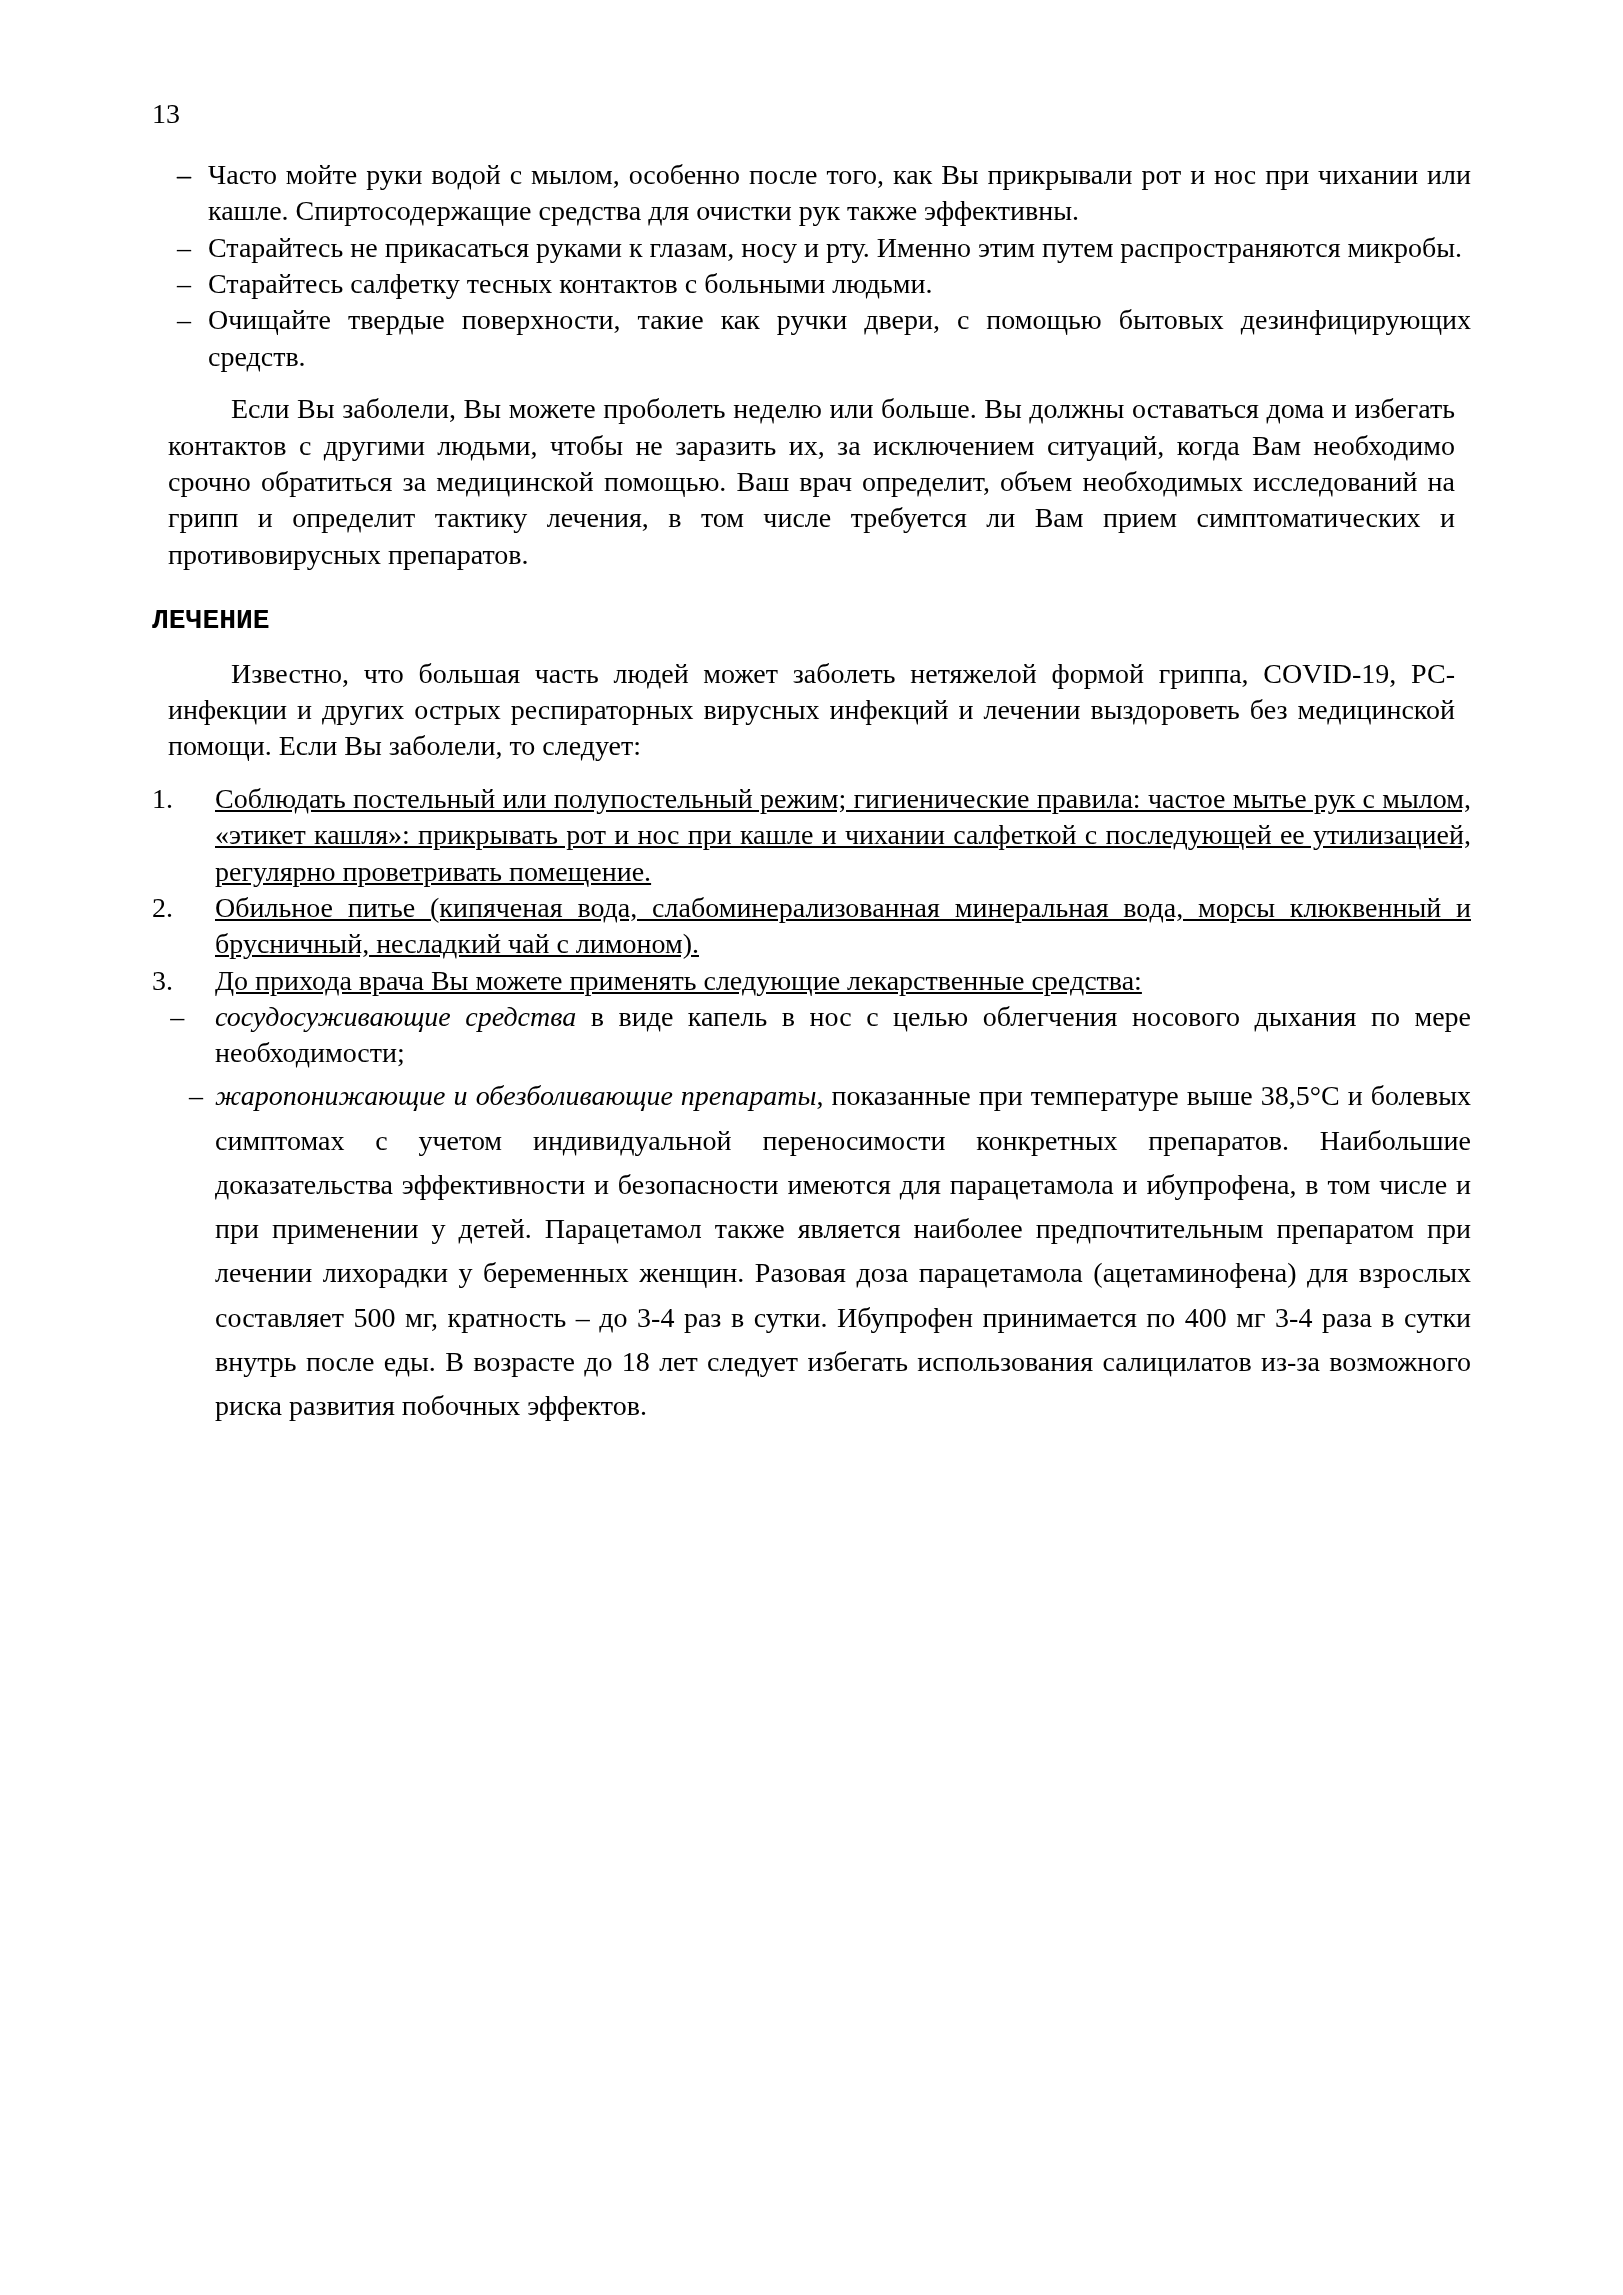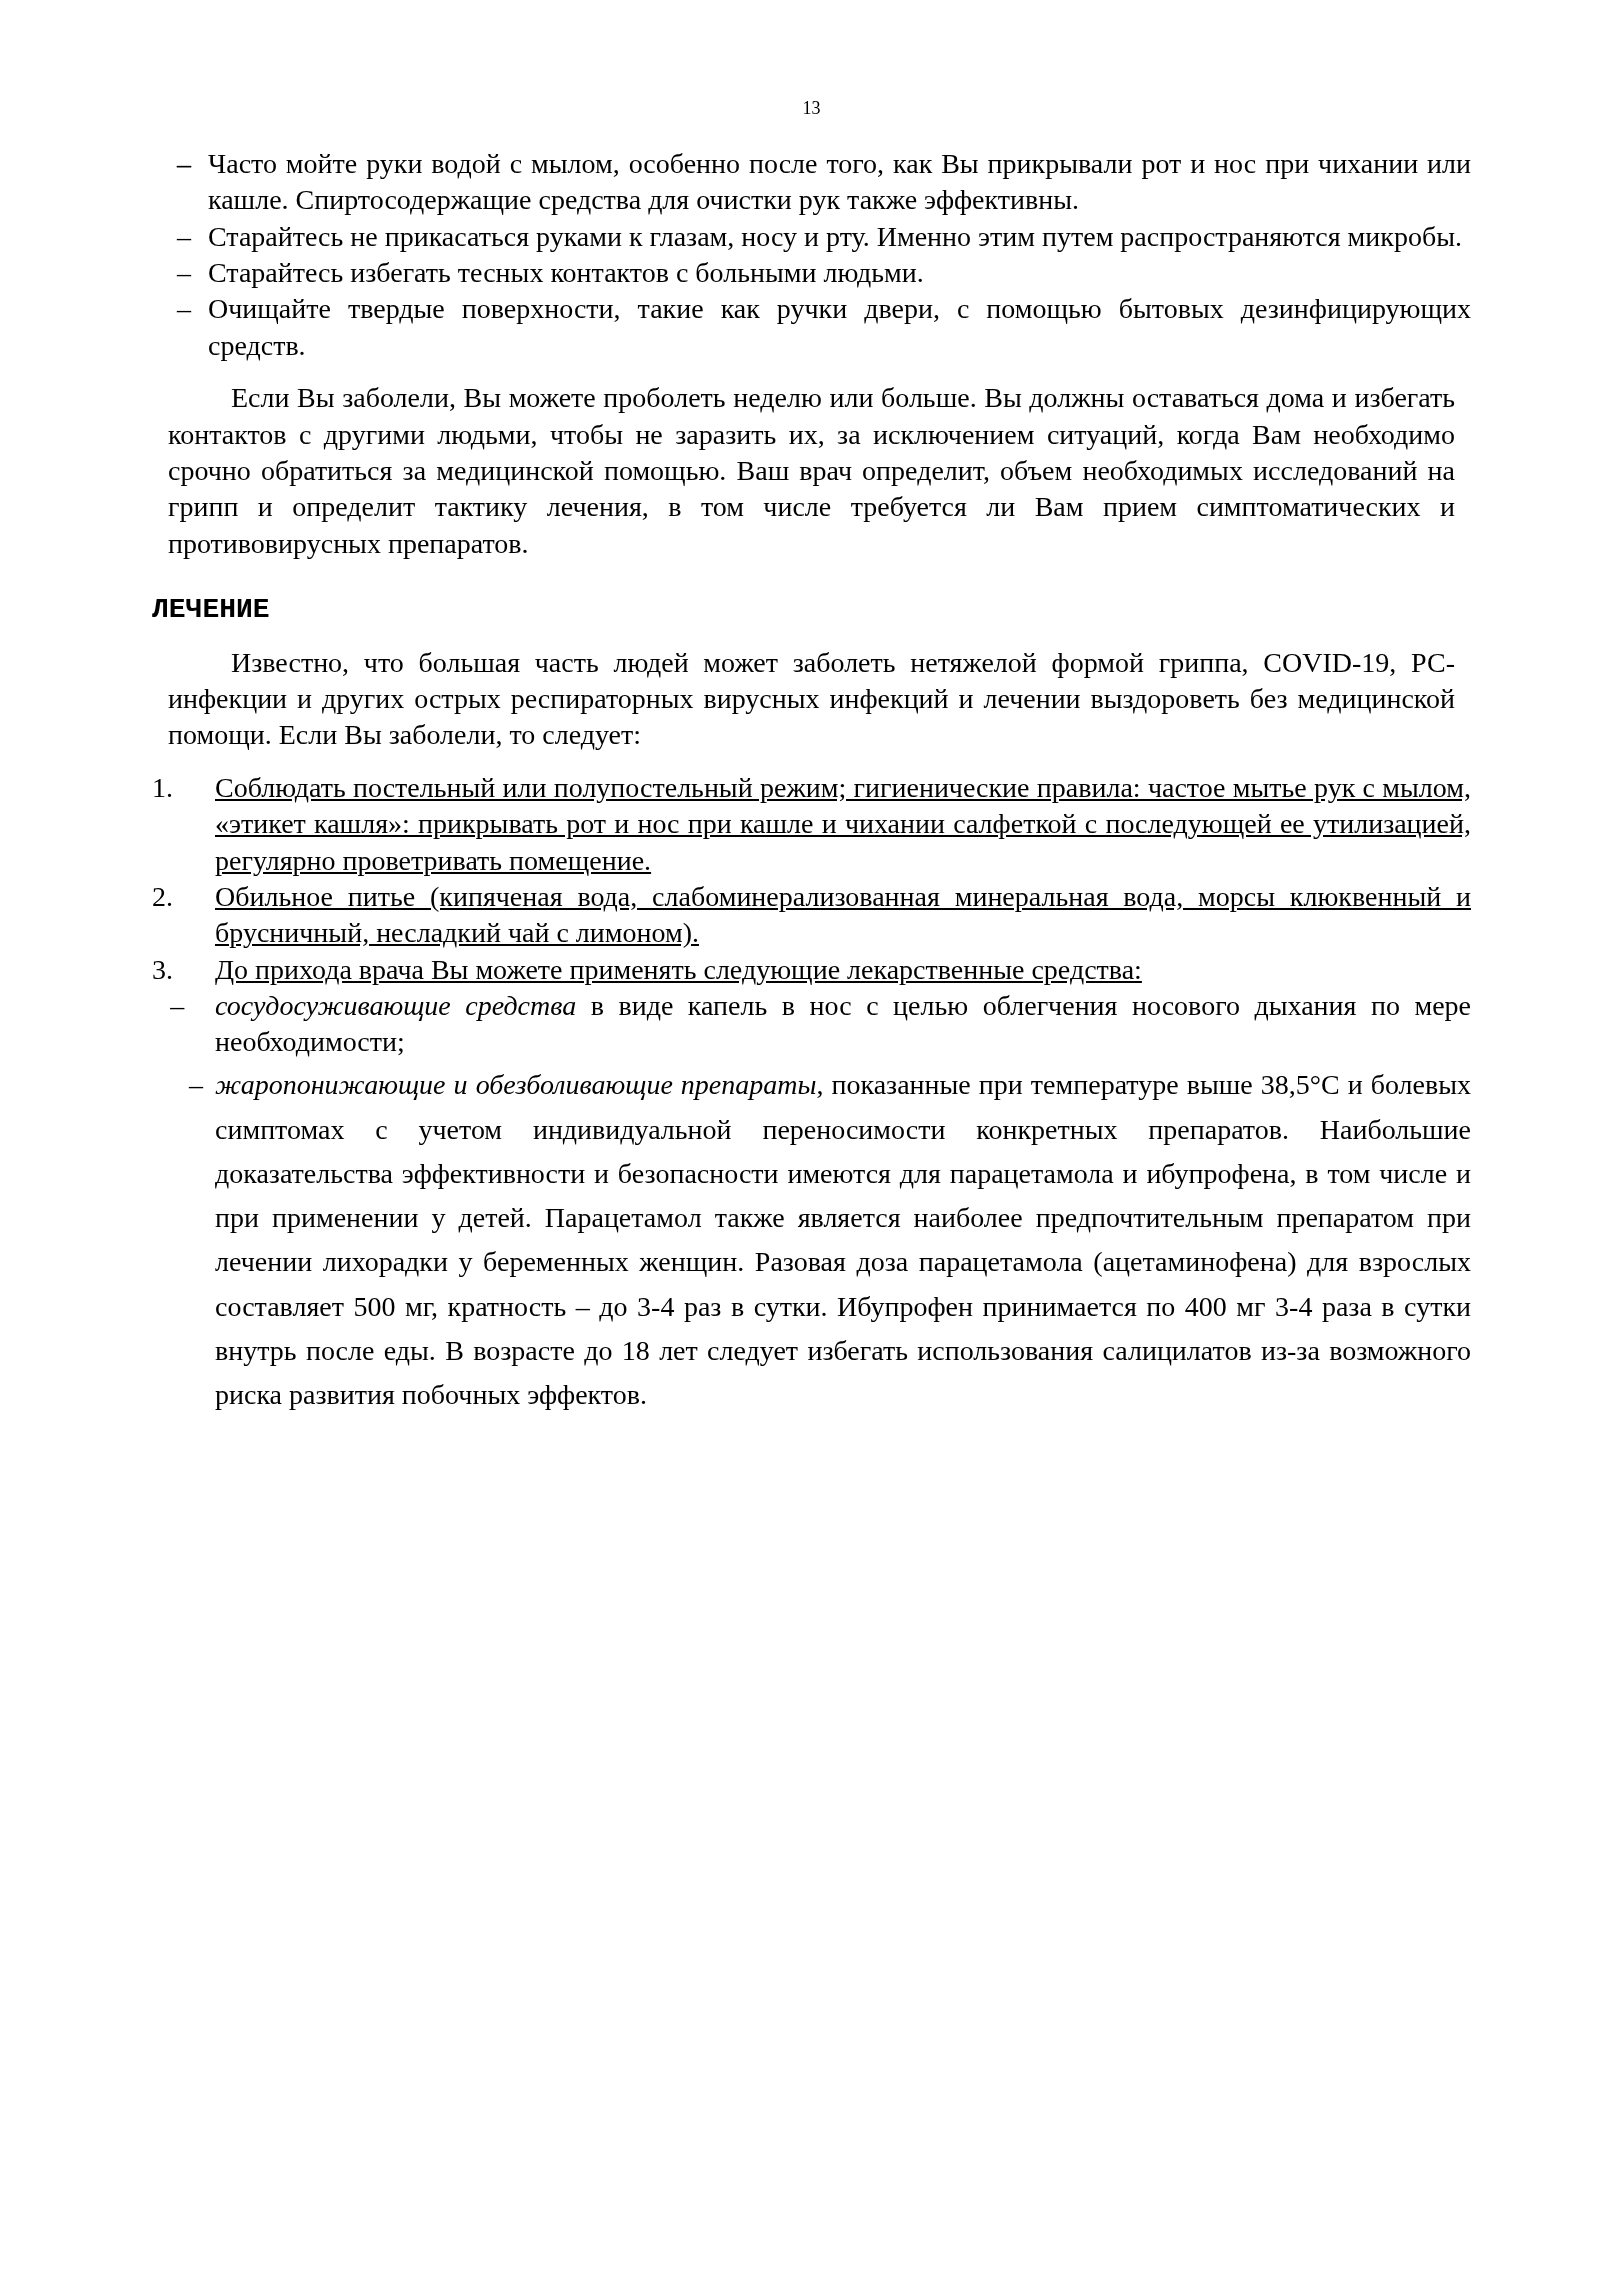--- a/index.html
+++ b/index.html
@@ -14,22 +14,21 @@
     color: #000000;
   }
   .page {
     position: relative;
     width: 1623px;
     height: 2295px;
     box-sizing: border-box;
     padding: 79px 152px 79px 152px;
   }
   .page-number {
-    text-align: center;
-    font-size: 18px;
+    font-size: 28px;
     line-height: 1.1;
     margin: 19.6px 0 27.5px 0;
   }
   .content {
     font-size: 28px;
     line-height: 1.30;
     text-align: justify;
   }
   
   ul.dash-list {
@@ -117,21 +116,21 @@
       <li>
         <span class="dash">–</span>
         <span>Часто мойте руки водой с мылом, особенно после того, как Вы прикрывали рот и нос при чихании или кашле. Спиртосодержащие средства для очистки рук также эффективны.</span>
       </li>
       <li>
         <span class="dash">–</span>
         <span>Старайтесь не прикасаться руками к глазам, носу и рту. Именно этим путем распространяются микробы.</span>
       </li>
       <li>
         <span class="dash">–</span>
-        <span>Старайтесь избегать тесных контактов с больными людьми.</span>
+        <span>Старайтесь салфетку тесных контактов с больными людьми.</span>
       </li>
       <li>
         <span class="dash">–</span>
         <span>Очищайте твердые поверхности, такие как ручки двери, с помощью бытовых дезинфицирующих средств.</span>
       </li>
     </ul>
 
     <p class="indent-para">Если Вы заболели, Вы можете проболеть неделю или больше. Вы должны оставаться дома и избегать контактов с другими людьми, чтобы не заразить их, за исключением ситуаций, когда Вам необходимо срочно обратиться за медицинской помощью. Ваш врач определит, объем необходимых исследований на грипп и определит тактику лечения, в том числе требуется ли Вам прием симптоматических и противовирусных препаратов.</p>
 
     <h2 class="section-head">ЛЕЧЕНИЕ</h2>

